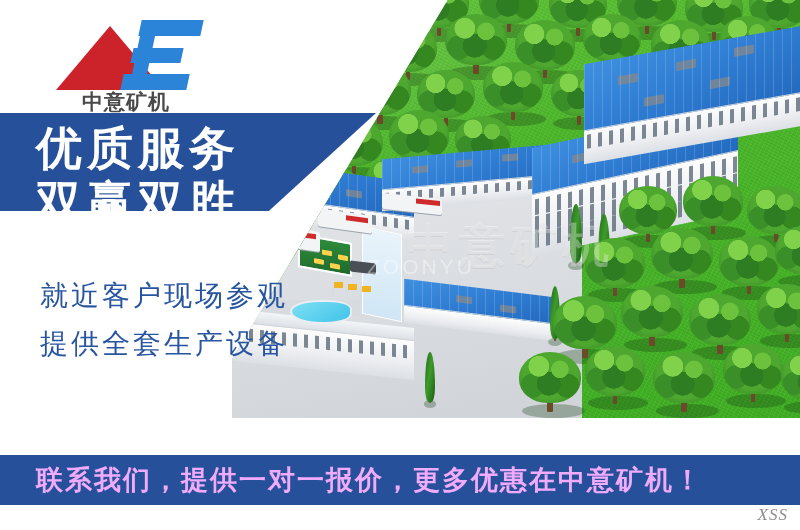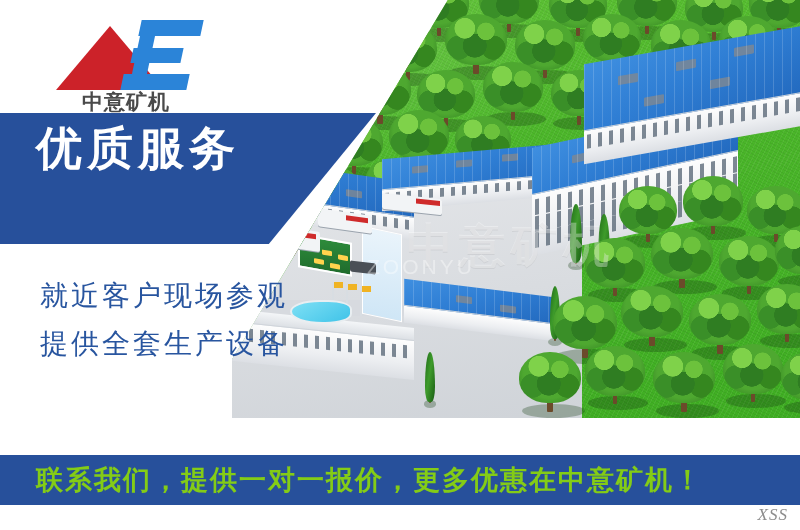--- a/index.html
+++ b/index.html
@@ -164,21 +164,21 @@
   .logo .e3{ left:70px; top:66px; width:66px; height:16px; transform:skewX(-12deg); }
   .logo .estem{ left:84px; top:12px; width:15px; height:70px; transform:skewX(-12deg); }
   .logo .lname{
     position:absolute; left:0; top:80px; width:148px;
     text-align:center; font-size:21px; font-weight:700; color:#4a4a4a;
     letter-spacing:1px;
   }
 
   
   .band{
-    position:absolute; left:0; top:113px; width:376px; height:131px;
+    position:absolute; left:0; top:113px; width:376px; height:98px;
     background:#27509b;
     -webkit-clip-path: polygon(0 0, 100% 0, 71.5% 100%, 0 100%);
     clip-path: polygon(0 0, 100% 0, 71.5% 100%, 0 100%);
   }
   .band .h1, .band .h2{
     position:absolute; left:36px; color:#fff; font-weight:700;
     letter-spacing:5px; white-space:nowrap;
     font-size:46px; line-height:1;
   }
   .band .h1{ top:12px; }
@@ -192,21 +192,21 @@
   }
 
   
   .botbar{
     position:absolute; left:0; top:455px; width:800px; height:50px;
     background:#27509b;
   }
   .botbar .txt{
     position:absolute; left:36px; top:0; height:50px;
     display:flex; align-items:center;
-    color:#84cc16; font-size:27px; font-weight:700; letter-spacing:2px;
+    color:#f0abfc; font-size:27px; font-weight:700; letter-spacing:2px;
     white-space:nowrap;
   }
   .xss{
     position:absolute; right:12px; top:505px; width:70px;
     text-align:right;
     font-family:"Liberation Serif","DejaVu Serif",serif;
     font-style:italic; font-size:17px; color:#8d8d8d; letter-spacing:1px;
   }
 </style>
 </head>
@@ -595,20 +595,21 @@
     <div class="tri"></div>
     <div class="ebar estem"></div>
     <div class="ebar e1"></div>
     <div class="ebar e2"></div>
     <div class="ebar e3"></div>
     <div class="lname">中意矿机</div>
   </div>
 
   <div class="band">
     <div class="h1">优质服务</div>
+    <div class="h2">双赢双胜</div>
   </div>
 
   <div class="bullets">
     <div class="bl">就近客户现场参观</div>
     <div class="bl">提供全套生产设备</div>
   </div>
 
   <div class="botbar">
     <div class="txt">联系我们，提供一对一报价，更多优惠在中意矿机！</div>
   </div>

